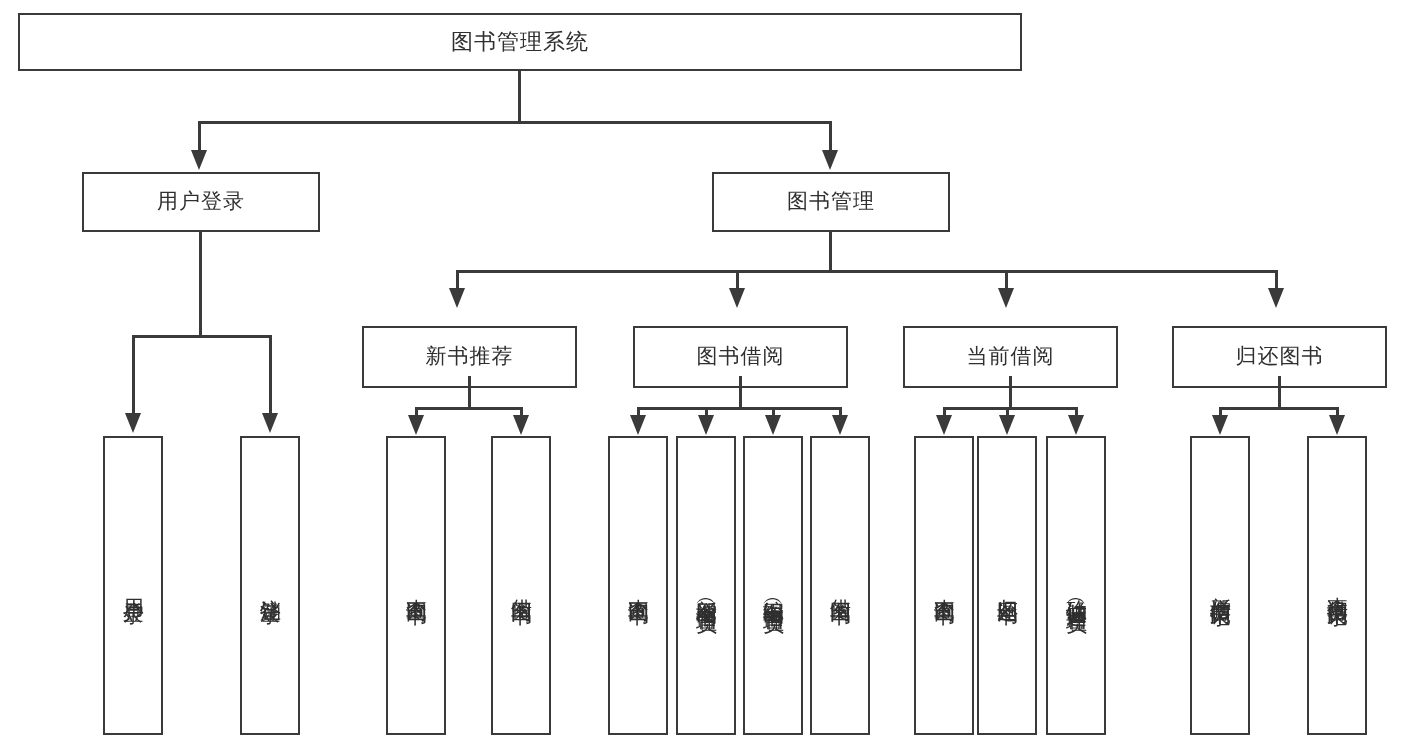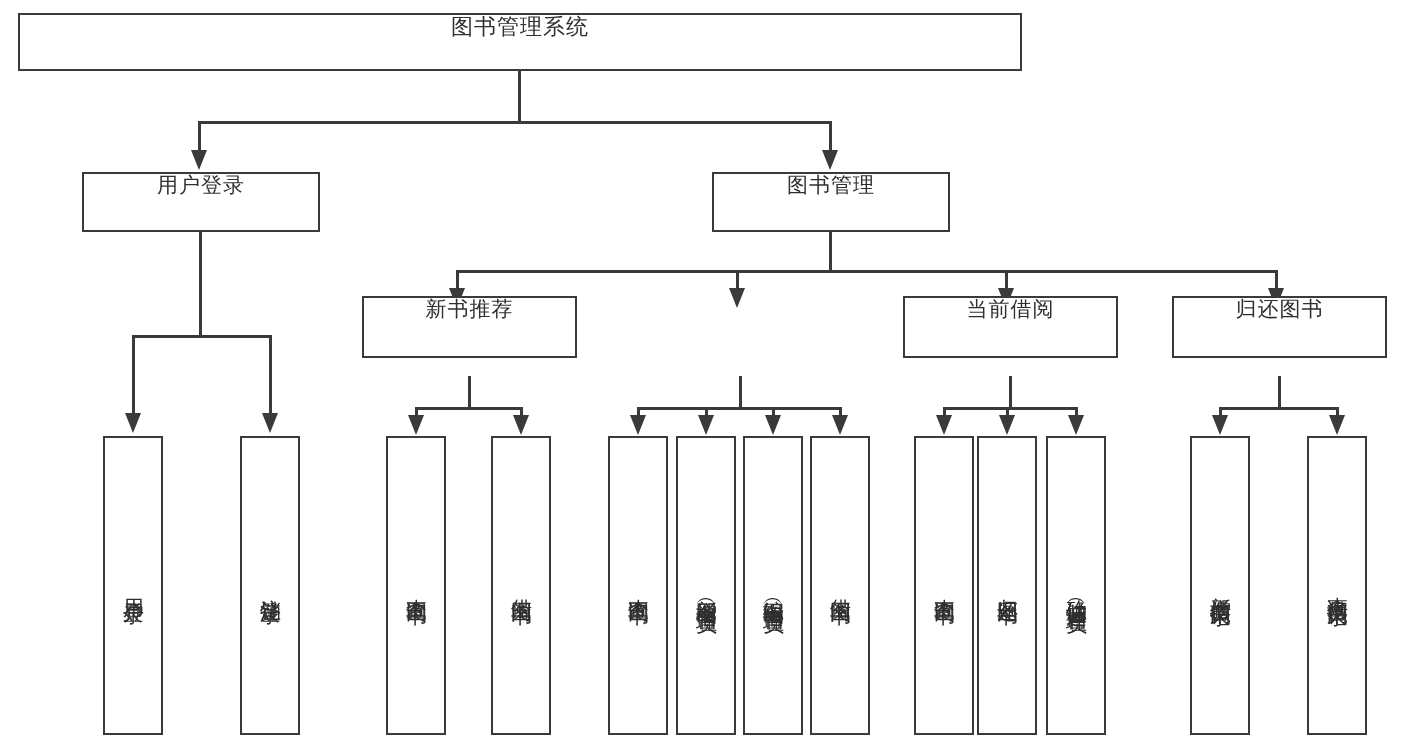--- a/index.html
+++ b/index.html
@@ -16,21 +16,21 @@
     height: 747px;
     background: #ffffff;
     overflow: hidden;
   }
   .node {
     position: absolute;
     box-sizing: border-box;
     border: 2px solid #3a3a3a;
     background: #ffffff;
     display: flex;
-    align-items: flex-start;
+    align-items: center;
     justify-content: center;
     color: #2f2f2f;
   }
   .node-label {
     font-size: 21px;
     line-height: 1.1;
     letter-spacing: 1px;
     white-space: nowrap;
     color: #2f2f2f;
   }
@@ -45,21 +45,21 @@
 
   
   .lvl2 {
     width: 238px;
     height: 60px;
     top: 172px;
   }
   
   .lvl3 {
     height: 62px;
-    top: 296px;
+    top: 326px;
   }
   
   .leaf {
     top: 436px;
     height: 299px;
     width: 60px;
     align-items: flex-start;
     justify-content: center;
     padding-top: 0;
   }
@@ -145,20 +145,23 @@
   <div class="edge v" style="left:736px; top:270px; height:22px;"></div>
   <div class="arrow" style="left:729px; top:288px;"></div>
   <div class="edge v" style="left:1005px; top:270px; height:22px;"></div>
   <div class="arrow" style="left:998px; top:288px;"></div>
   <div class="edge v" style="left:1275px; top:270px; height:22px;"></div>
   <div class="arrow" style="left:1268px; top:288px;"></div>
 
   <div class="node lvl3" style="left:362px; width:215px;">
     <span class="node-label">新书推荐</span>
   </div>
+  <div class="node lvl3" style="left:633px; width:215px;">
+    <span class="node-label">图书借阅</span>
+  </div>
   <div class="node lvl3" style="left:903px; width:215px;">
     <span class="node-label">当前借阅</span>
   </div>
   <div class="node lvl3" style="left:1172px; width:215px;">
     <span class="node-label">归还图书</span>
   </div>
 
   <div class="edge v" style="left:468px; top:376px; height:33px;"></div>
   <div class="edge h" style="left:415px; top:407px; width:108px;"></div>
   <div class="edge v" style="left:415px; top:407px; height:12px;"></div>

